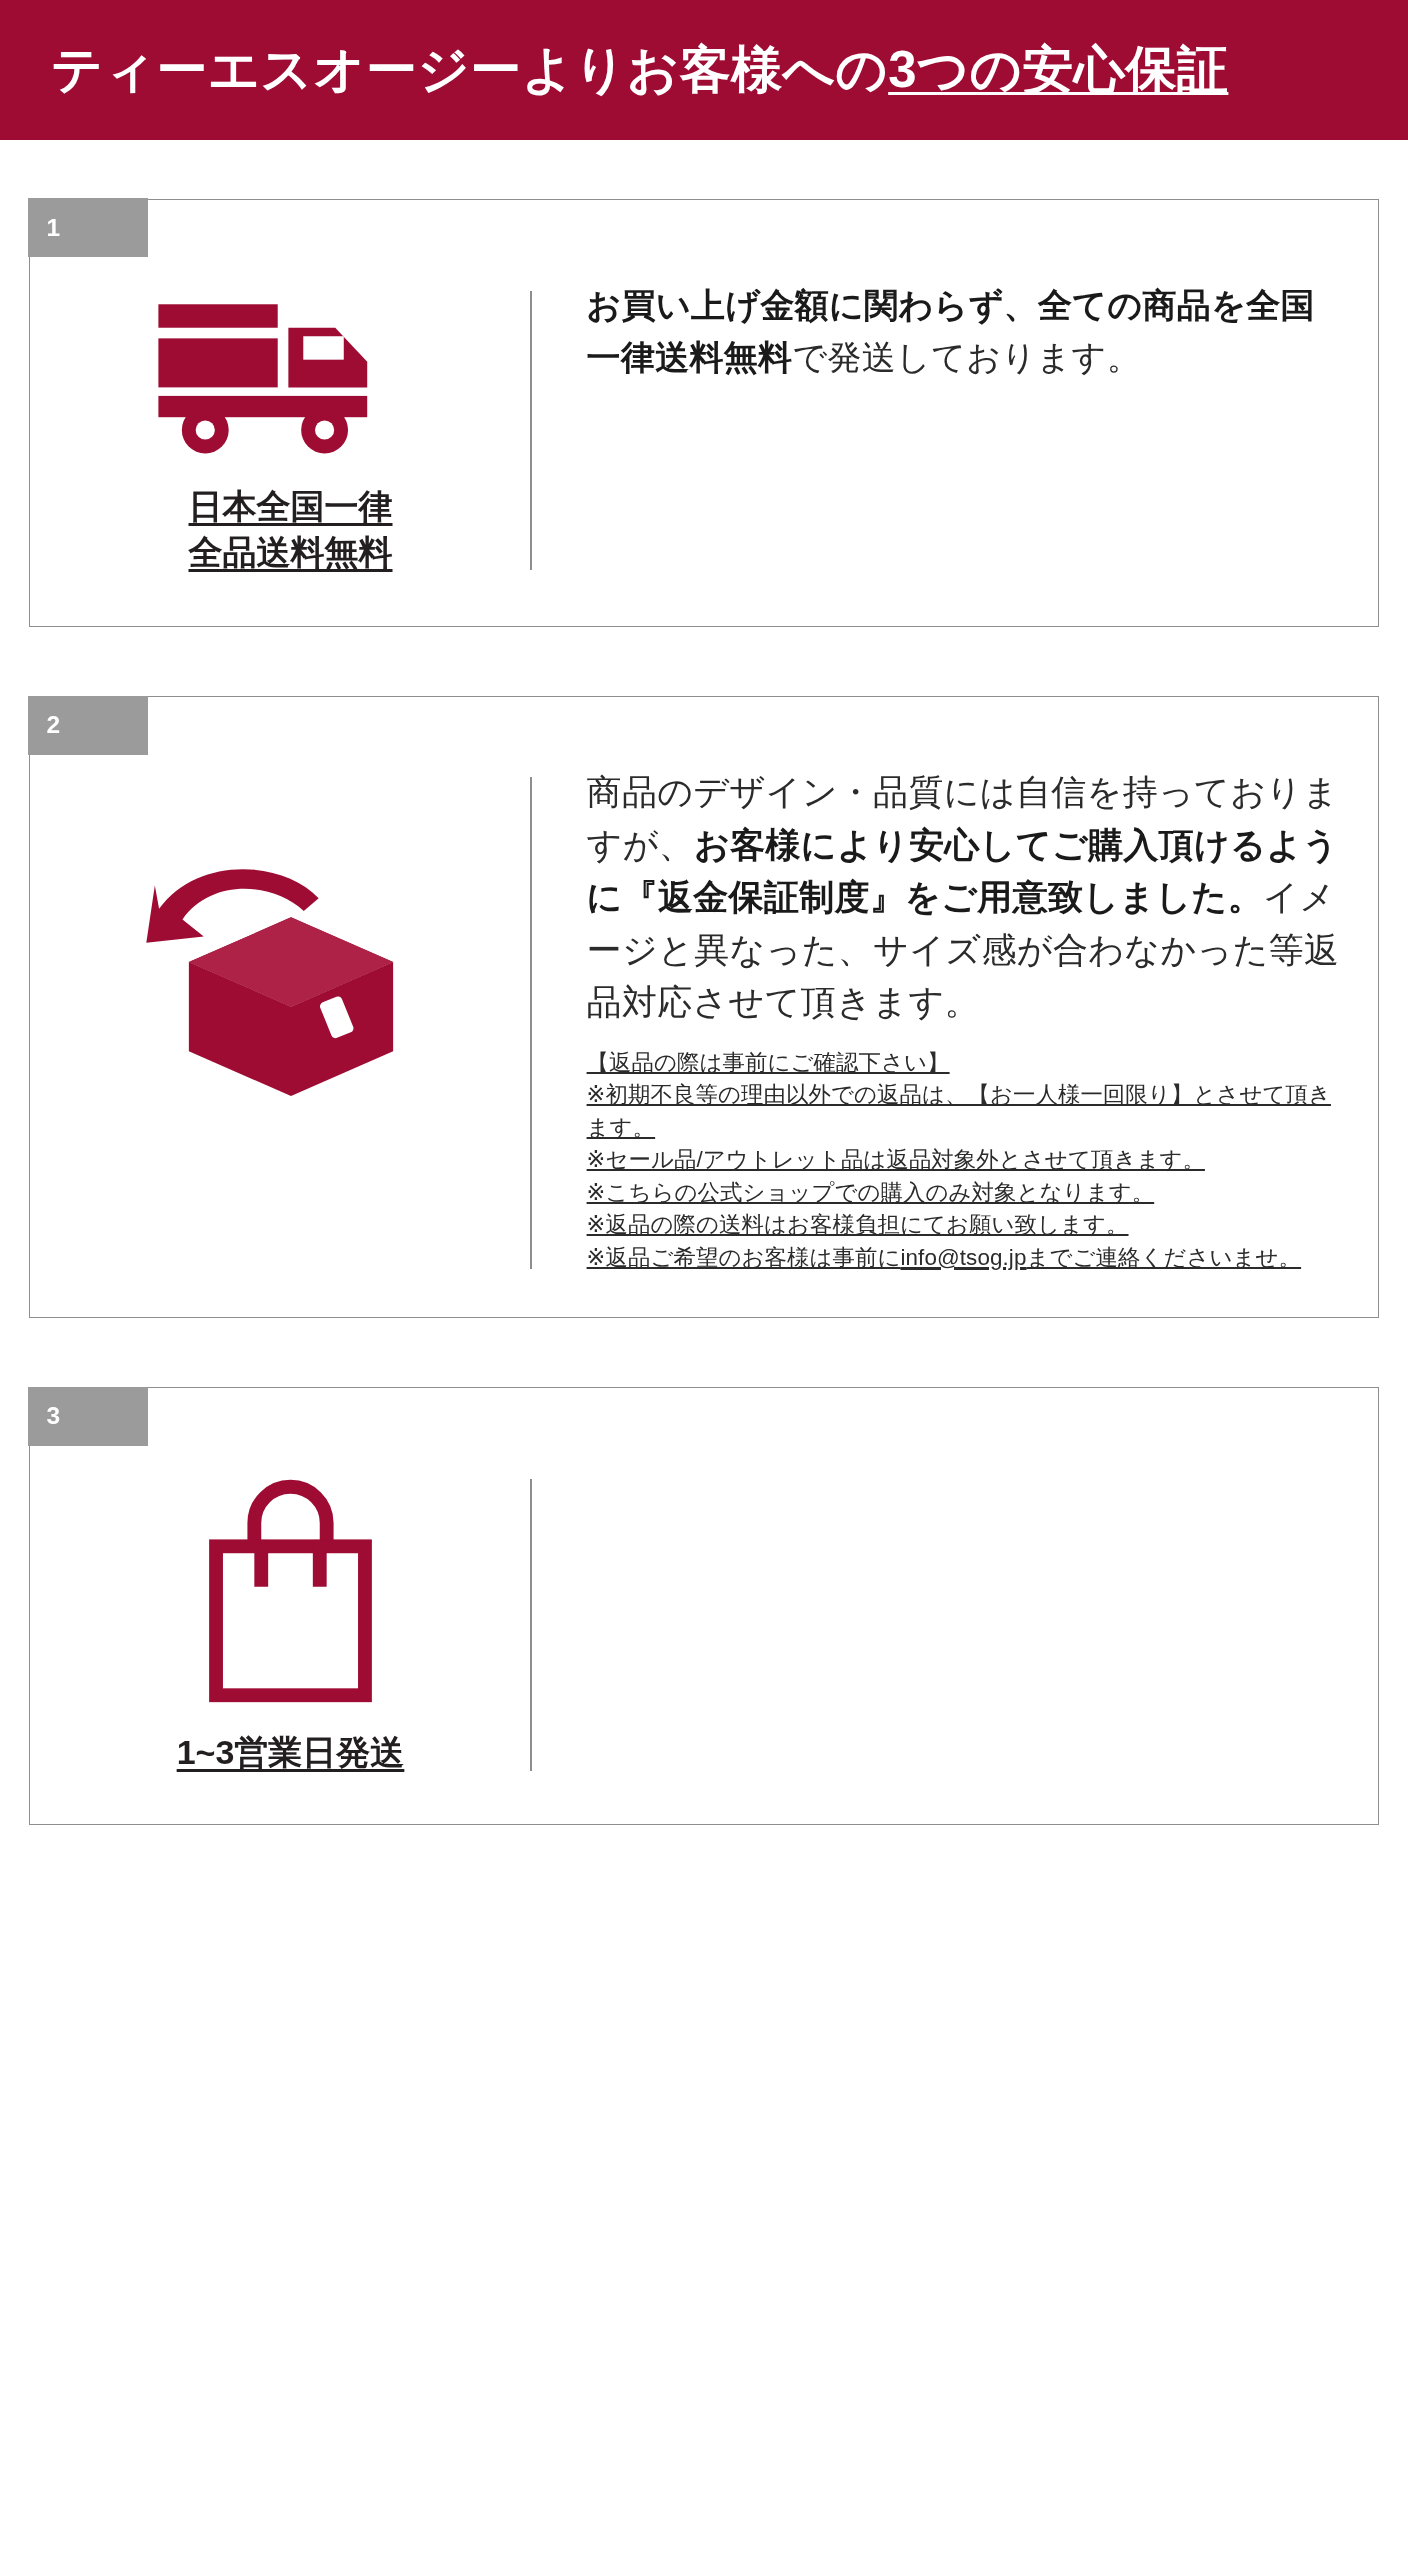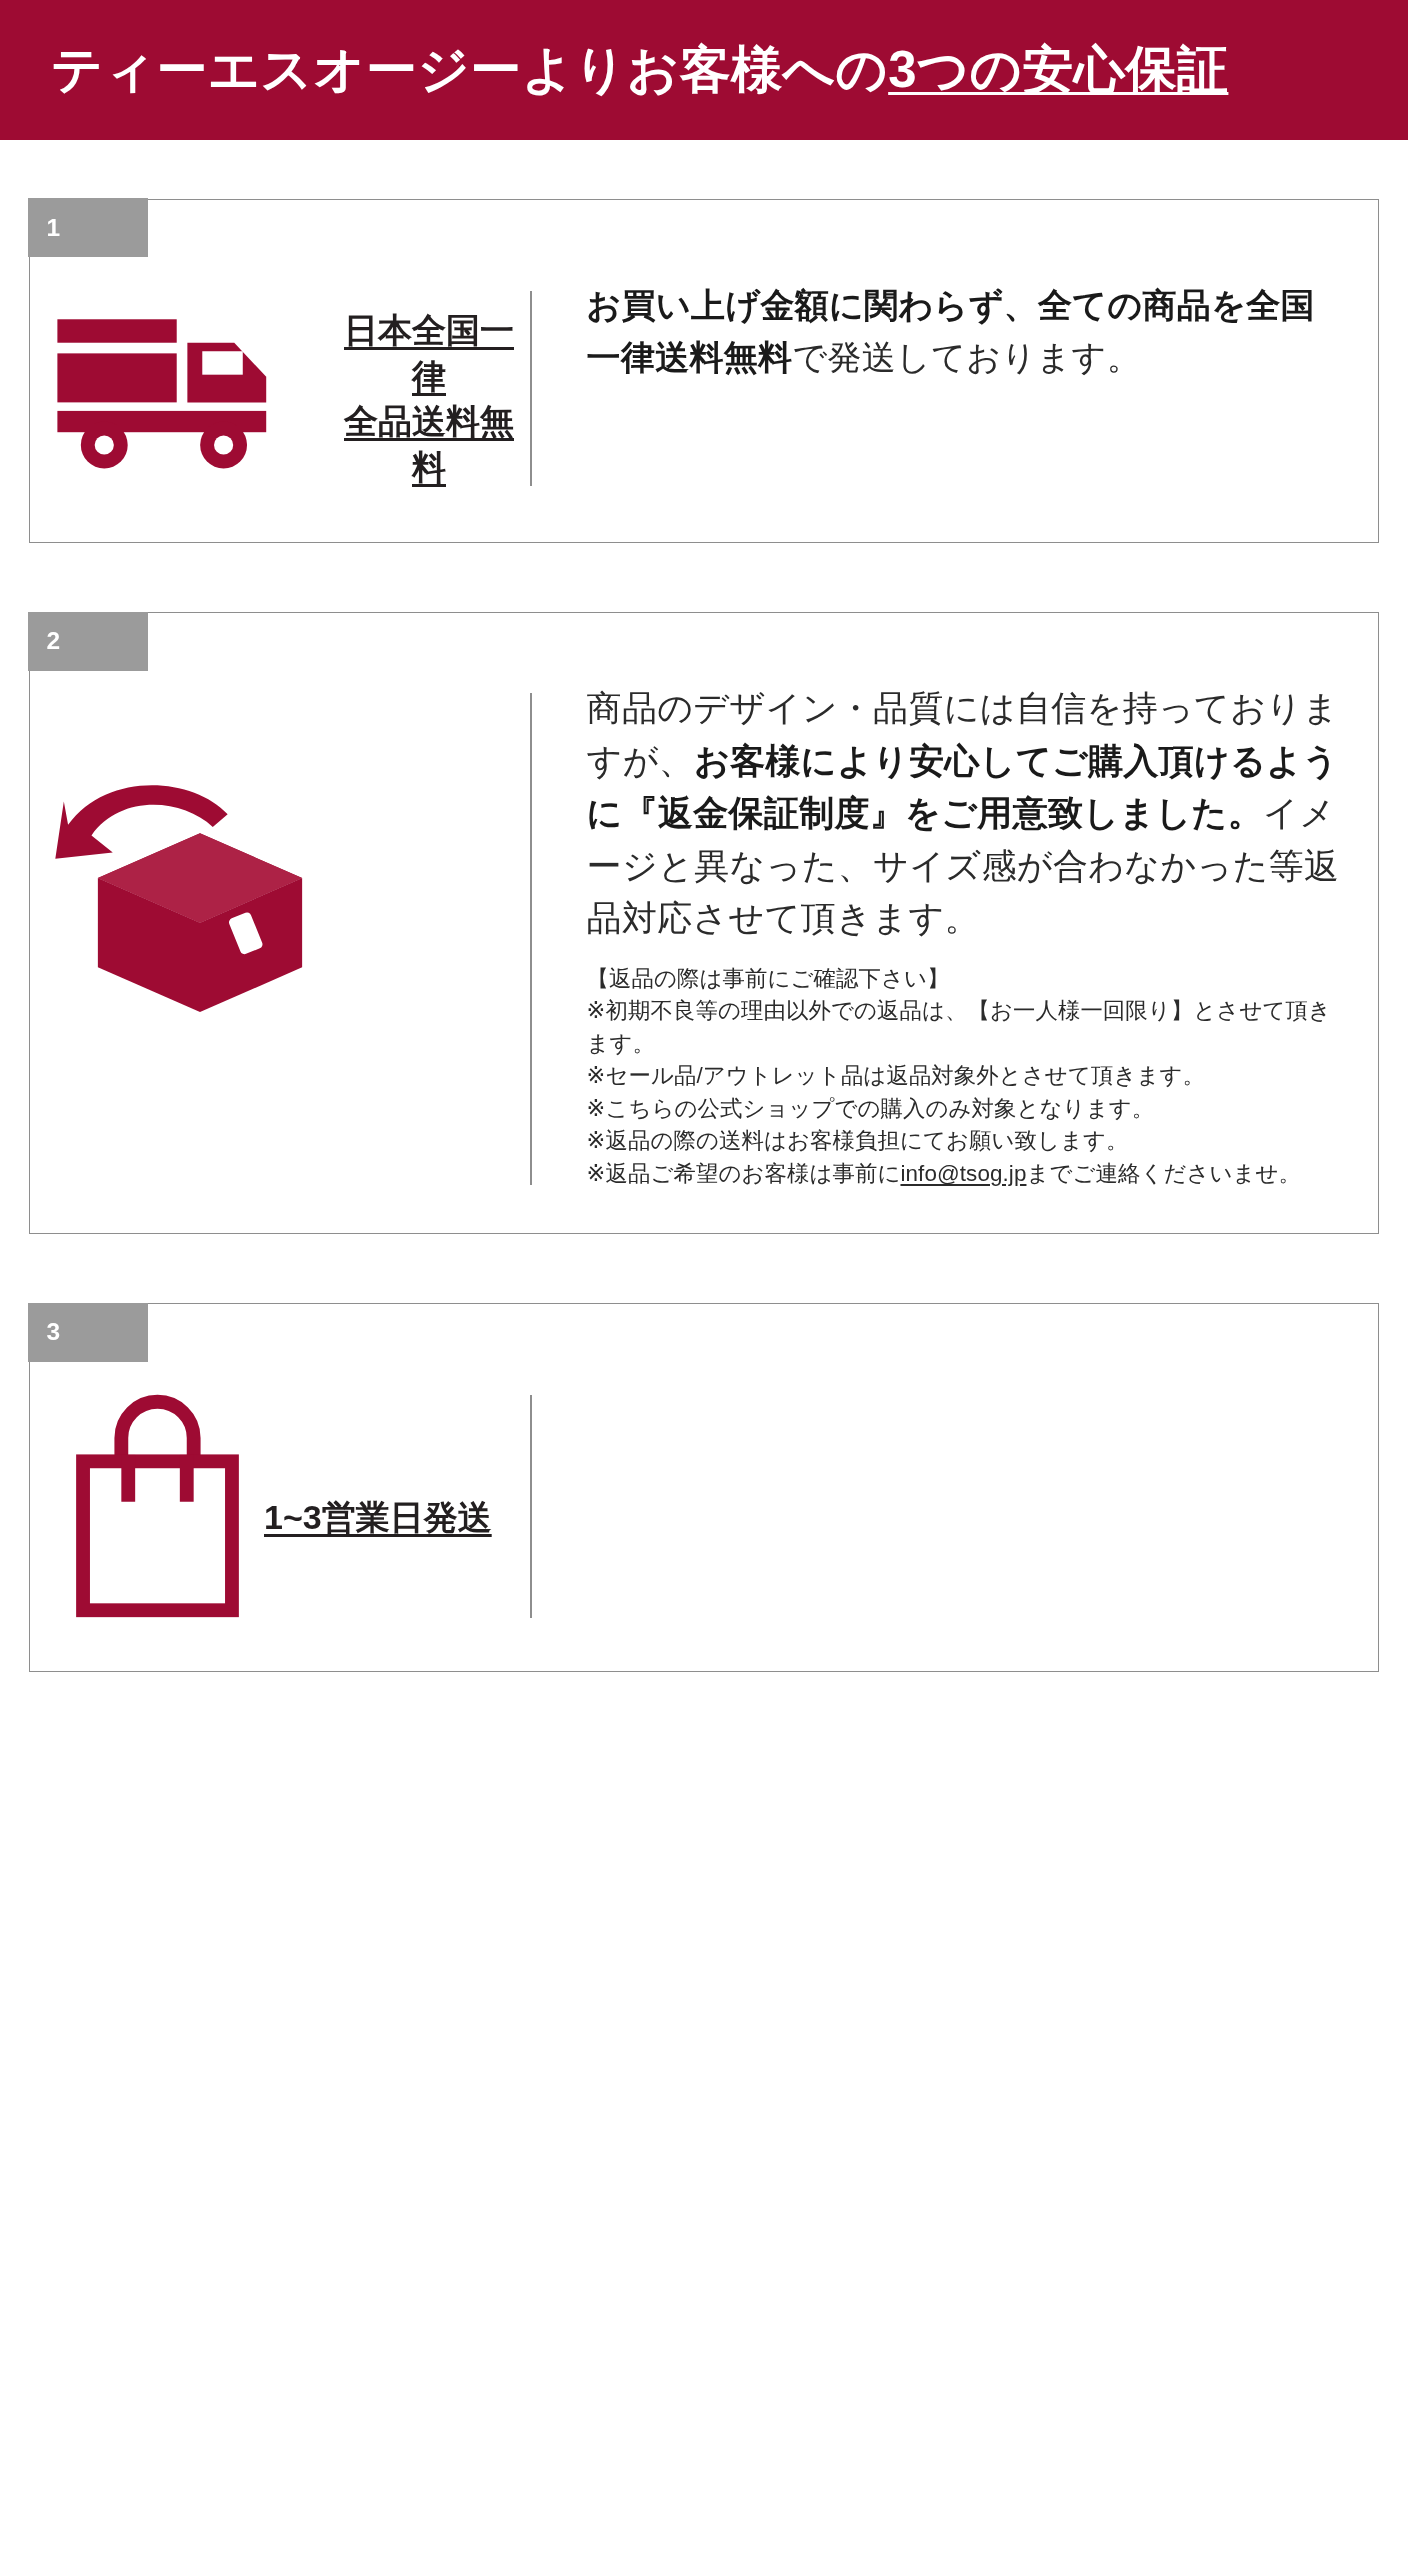--- a/index.html
+++ b/index.html
@@ -76,21 +76,21 @@
     display: flex;
     align-items: flex-start;
     padding: 80px 21px 43px 21px;
     box-sizing: border-box;
   }
 
   .card-left {
     width: 479px;
     flex: 0 0 479px;
     display: flex;
-    flex-direction: row;
+    flex-direction: column;
     align-items: center;
     justify-content: flex-start;
   }
   .icon-wrap {
     display: flex;
     align-items: center;
     justify-content: center;
   }
   .card-caption {
     margin-top: 22.4px;
@@ -128,20 +128,21 @@
   }
   .para:last-child { margin-bottom: 0; }
   .para b { font-weight: bold; color: #1a1a1a; }
 
   .fine {
     font-size: 22.4px;
     line-height: 1.45;
     color: #2b2b2b;
     margin: 0;
     letter-spacing: 0.1px;
+    text-decoration: underline;
   }
   .fine .link {
     text-decoration: underline;
     text-underline-offset: 2.7px;
     color: #2b2b2b;
   }
 
   .link-inline {
     text-decoration: underline;
     text-underline-offset: 3.7px;

